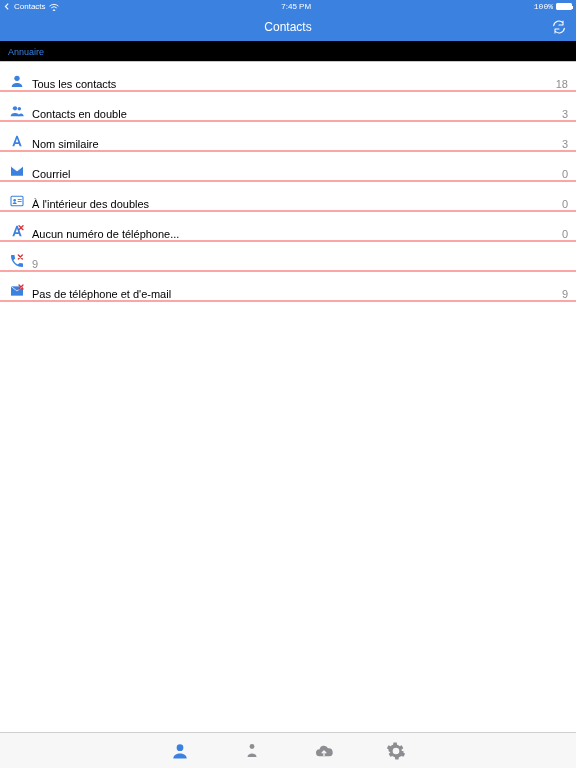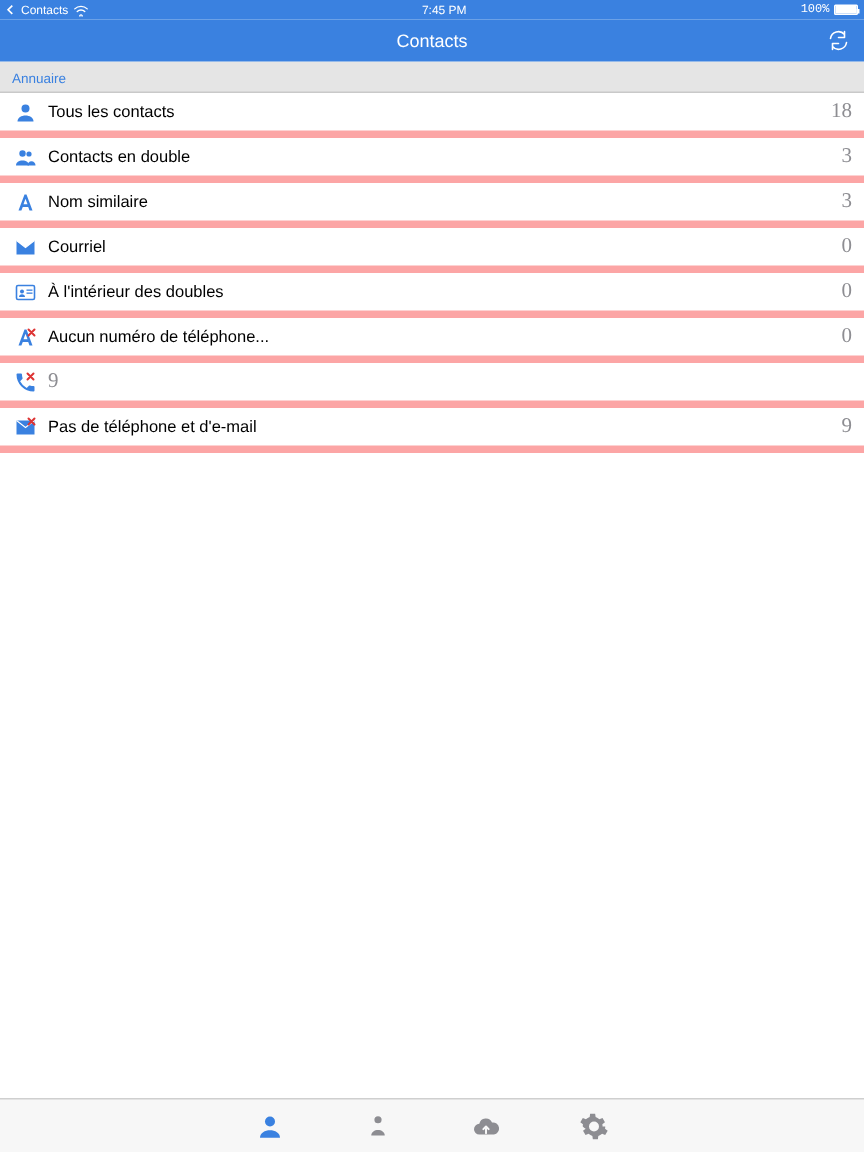--- a/index.html
+++ b/index.html
@@ -55,50 +55,49 @@
     position:absolute; right:8px; top:50%; transform:translateY(-50%);
     width:18px; height:18px; display:flex; align-items:center; justify-content:center;
     cursor:pointer;
   }
 
   
   .section-header {
     padding: 10px 8px 4px 8px;
     font-size: 9px;
     color: #3a81e0;
-    background:#e5e5e5;
+    background:#000000;
     border-bottom:1px solid #c9c9c9;
   }
   .section-header.first { padding-top:6px; }
 
   
   .row {
     display:flex;
-    align-items:center;
+    align-items:flex-end;
     height:30px;
-    border-bottom:5px solid #fca5a5;
+    border-bottom:2px solid #fca5a5;
     padding: 0 8px;
     cursor:pointer;
     background:#fff;
   }
   .row .icon {
     width:18px; height:18px;
     display:flex; align-items:center; justify-content:center;
     margin-right:6px;
     flex-shrink:0;
   }
   .row .label {
     flex:1;
     font-size:11px;
     color:#000;
   }
   .row .count {
-    font-size:14px;
+    font-size:11px;
     color:#8d8d92;
-    font-family:Liberation Serif, serif;
   }
 
   
   .tab-bar {
     position:absolute;
     bottom:0; left:0; right:0;
     height:36px;
     background:#f7f7f7;
     border-top:1px solid #cfcfcf;
     display:flex;

